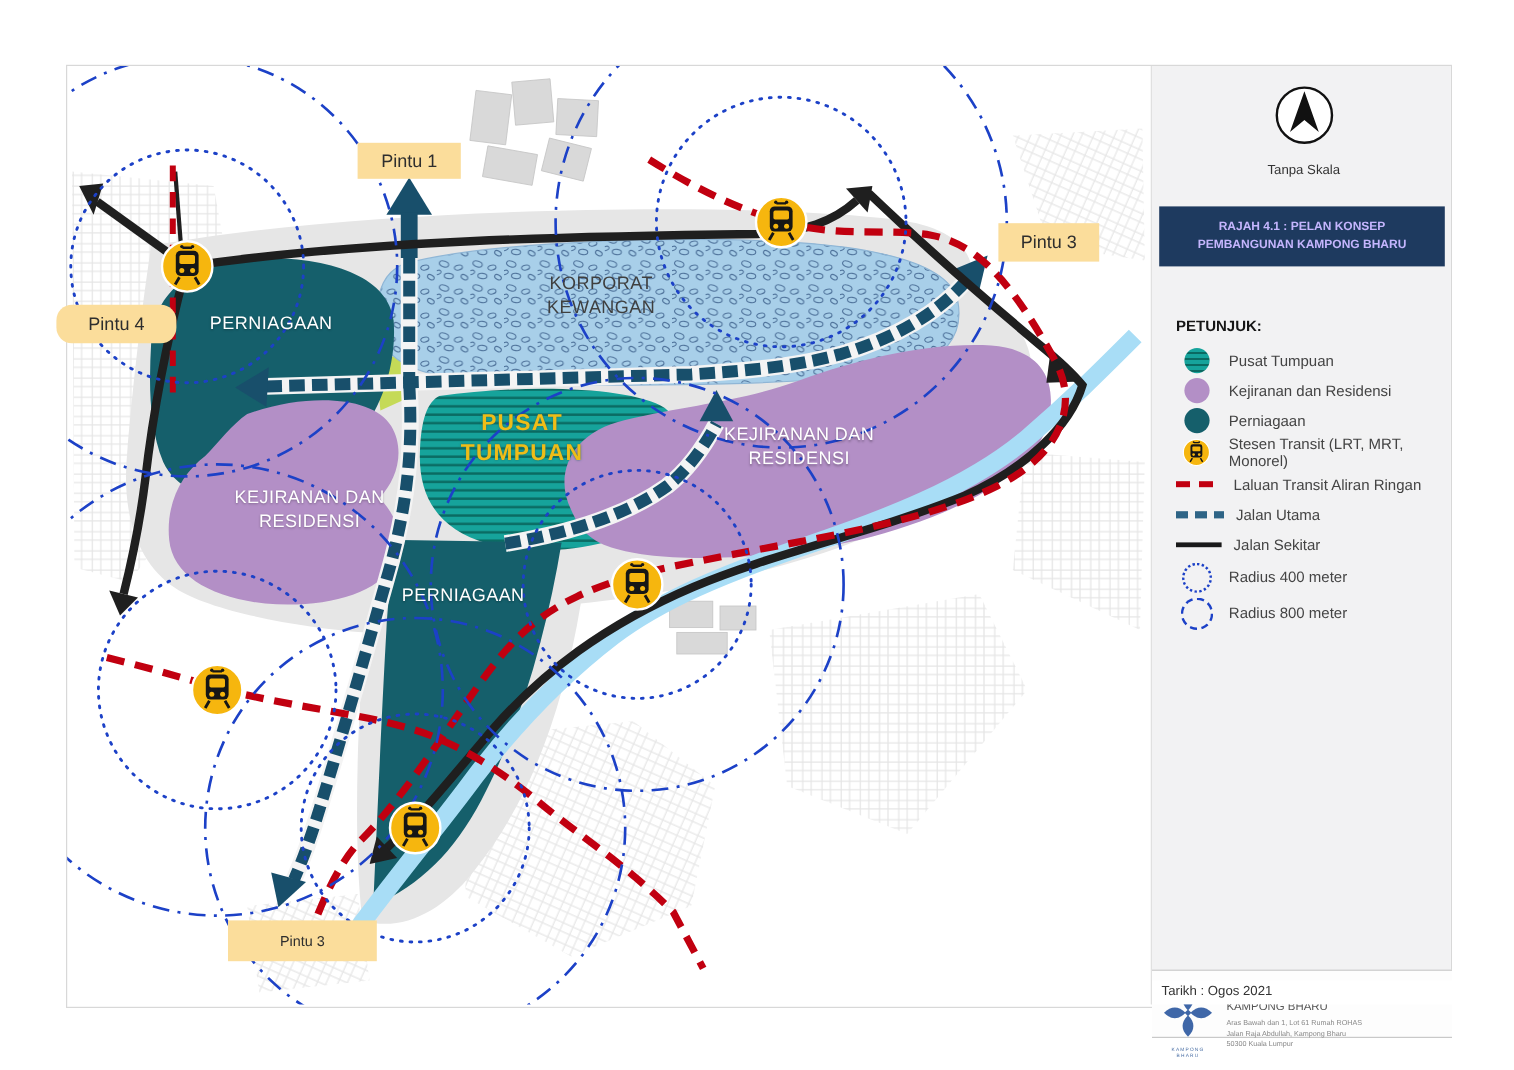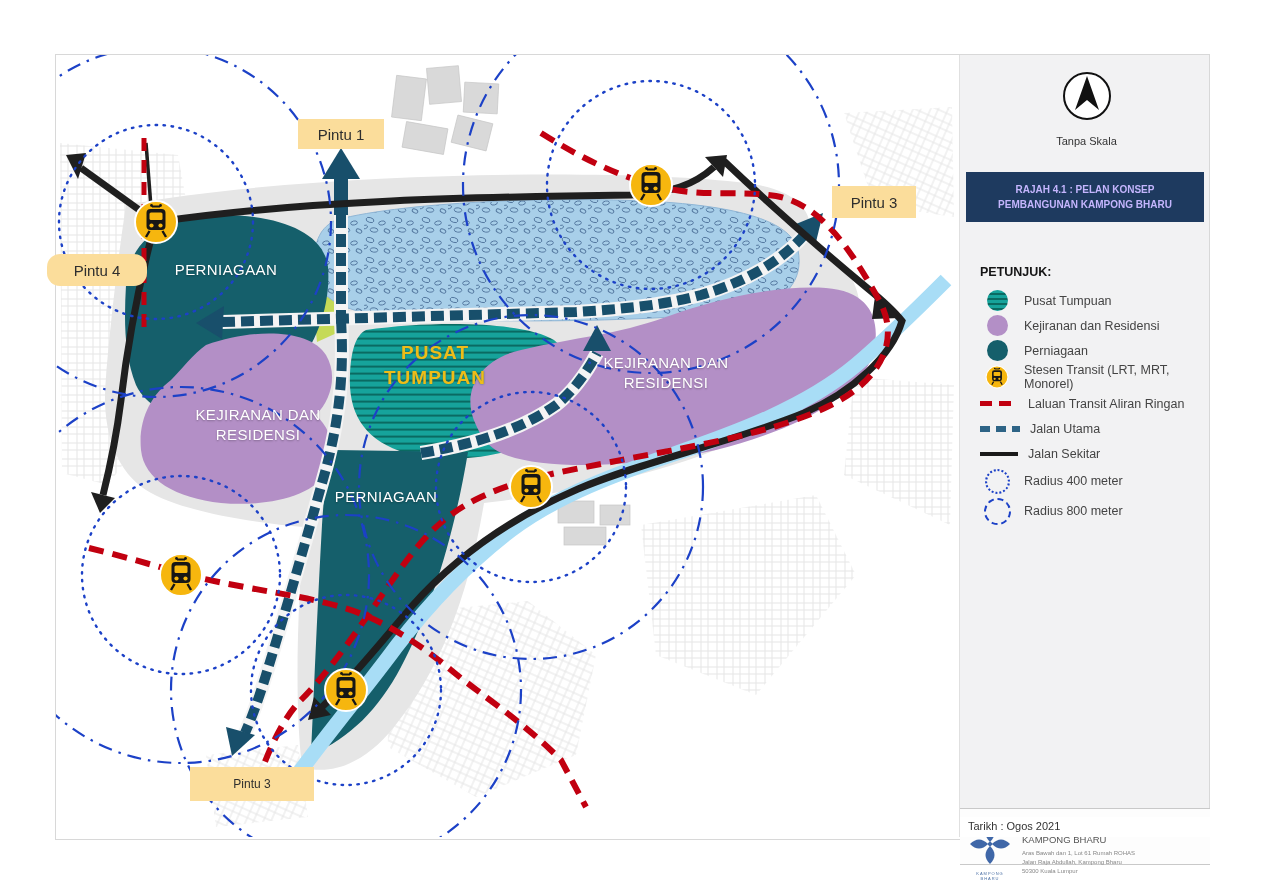--- a/index.html
+++ b/index.html
@@ -215,20 +215,21 @@
       <g>
         <use href="#train-icon" transform="translate(100,167)"></use>
         <use href="#train-icon" transform="translate(595,130)"></use>
         <use href="#train-icon" transform="translate(475,432)"></use>
         <use href="#train-icon" transform="translate(125,520)"></use>
         <use href="#train-icon" transform="translate(290,635)"></use>
       </g>
     </svg>
 
     <div class="zlabel" style="left:85px;top:205px;width:170px;">PERNIAGAAN</div>
+    <div class="zlabel dark" style="left:385px;top:172px;width:120px;">KORPORAT KEWANGAN</div>
     <div class="zlabel gold" style="left:322px;top:286px;width:114px;">PUSAT TUMPUAN</div>
     <div class="zlabel" style="left:117px;top:350px;width:170px;">KEJIRANAN DAN RESIDENSI</div>
     <div class="zlabel" style="left:525px;top:298px;width:170px;">KEJIRANAN DAN RESIDENSI</div>
     <div class="zlabel" style="left:245px;top:432px;width:170px;">PERNIAGAAN</div>
 
     <div class="gate" style="left:242px;top:64px;width:86px;height:30px;">Pintu 1</div>
     <div class="gate" style="left:776px;top:131px;width:84px;height:32px;">Pintu 3</div>
     <div class="gate" style="left:134px;top:712px;width:124px;height:34px;font-size:12px;">Pintu 3</div>
     <div class="gate" style="left:-9px;top:199px;width:100px;height:32px;border-radius:13px;">Pintu 4</div>
   </div>

